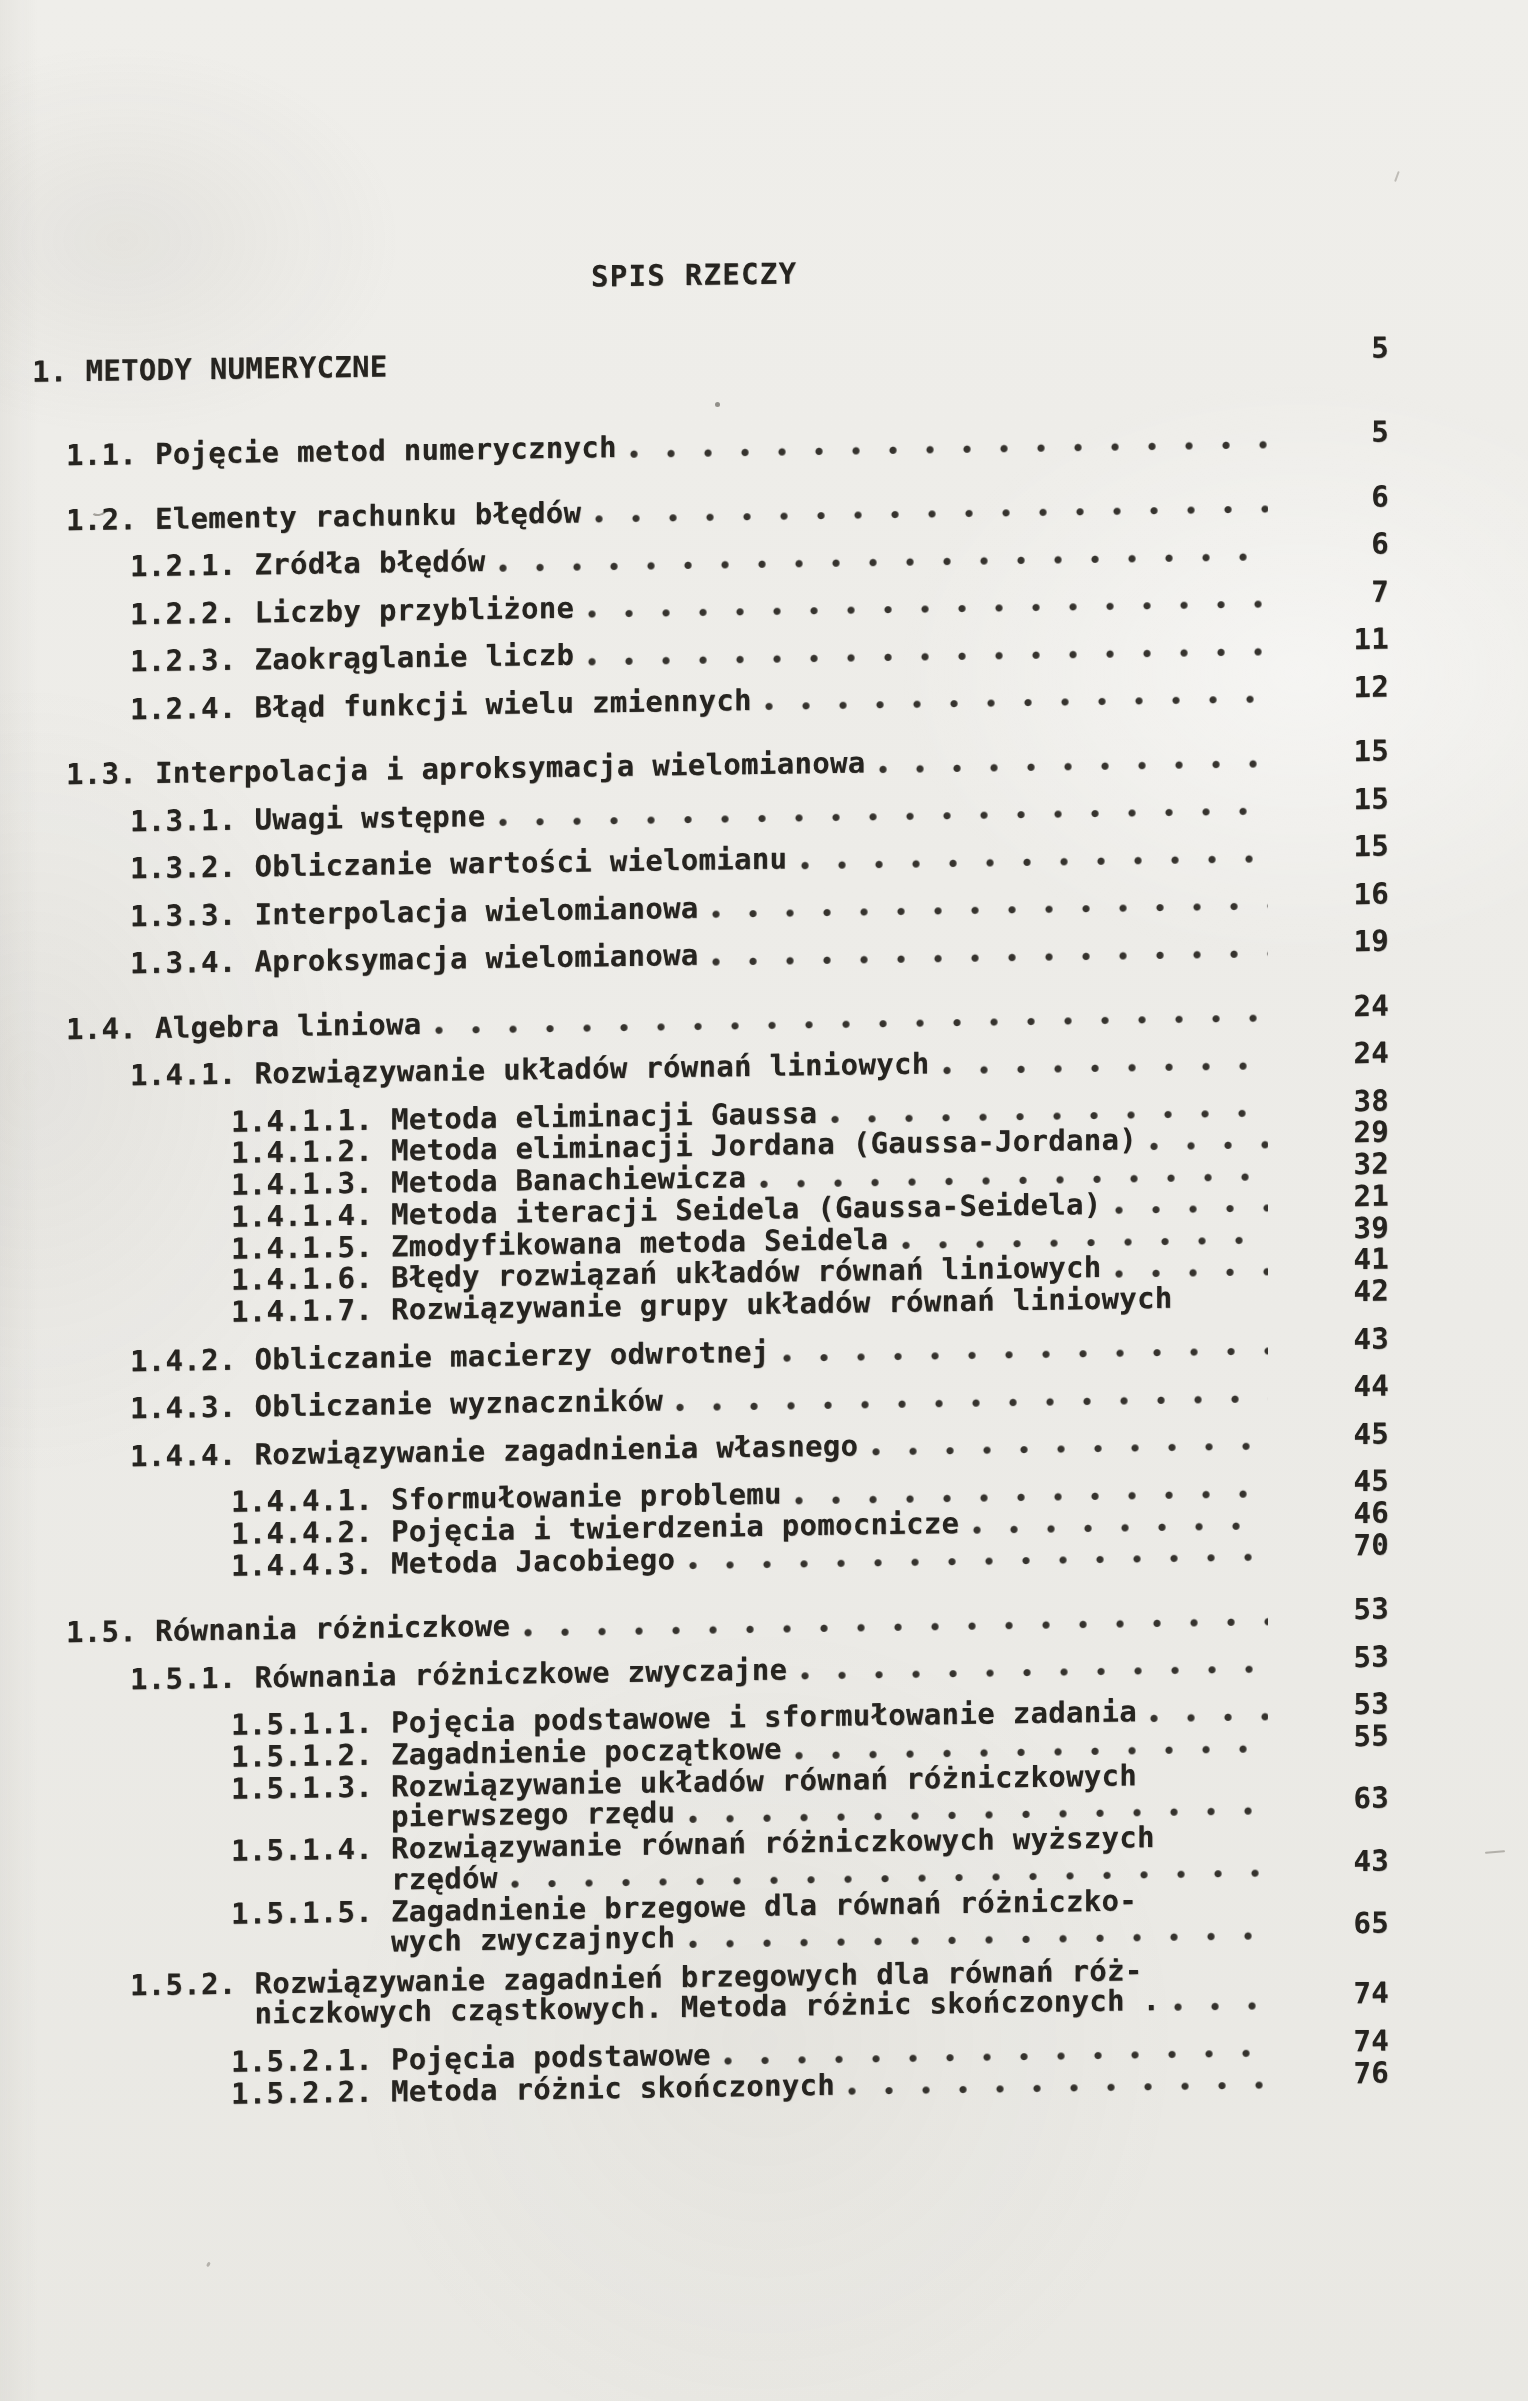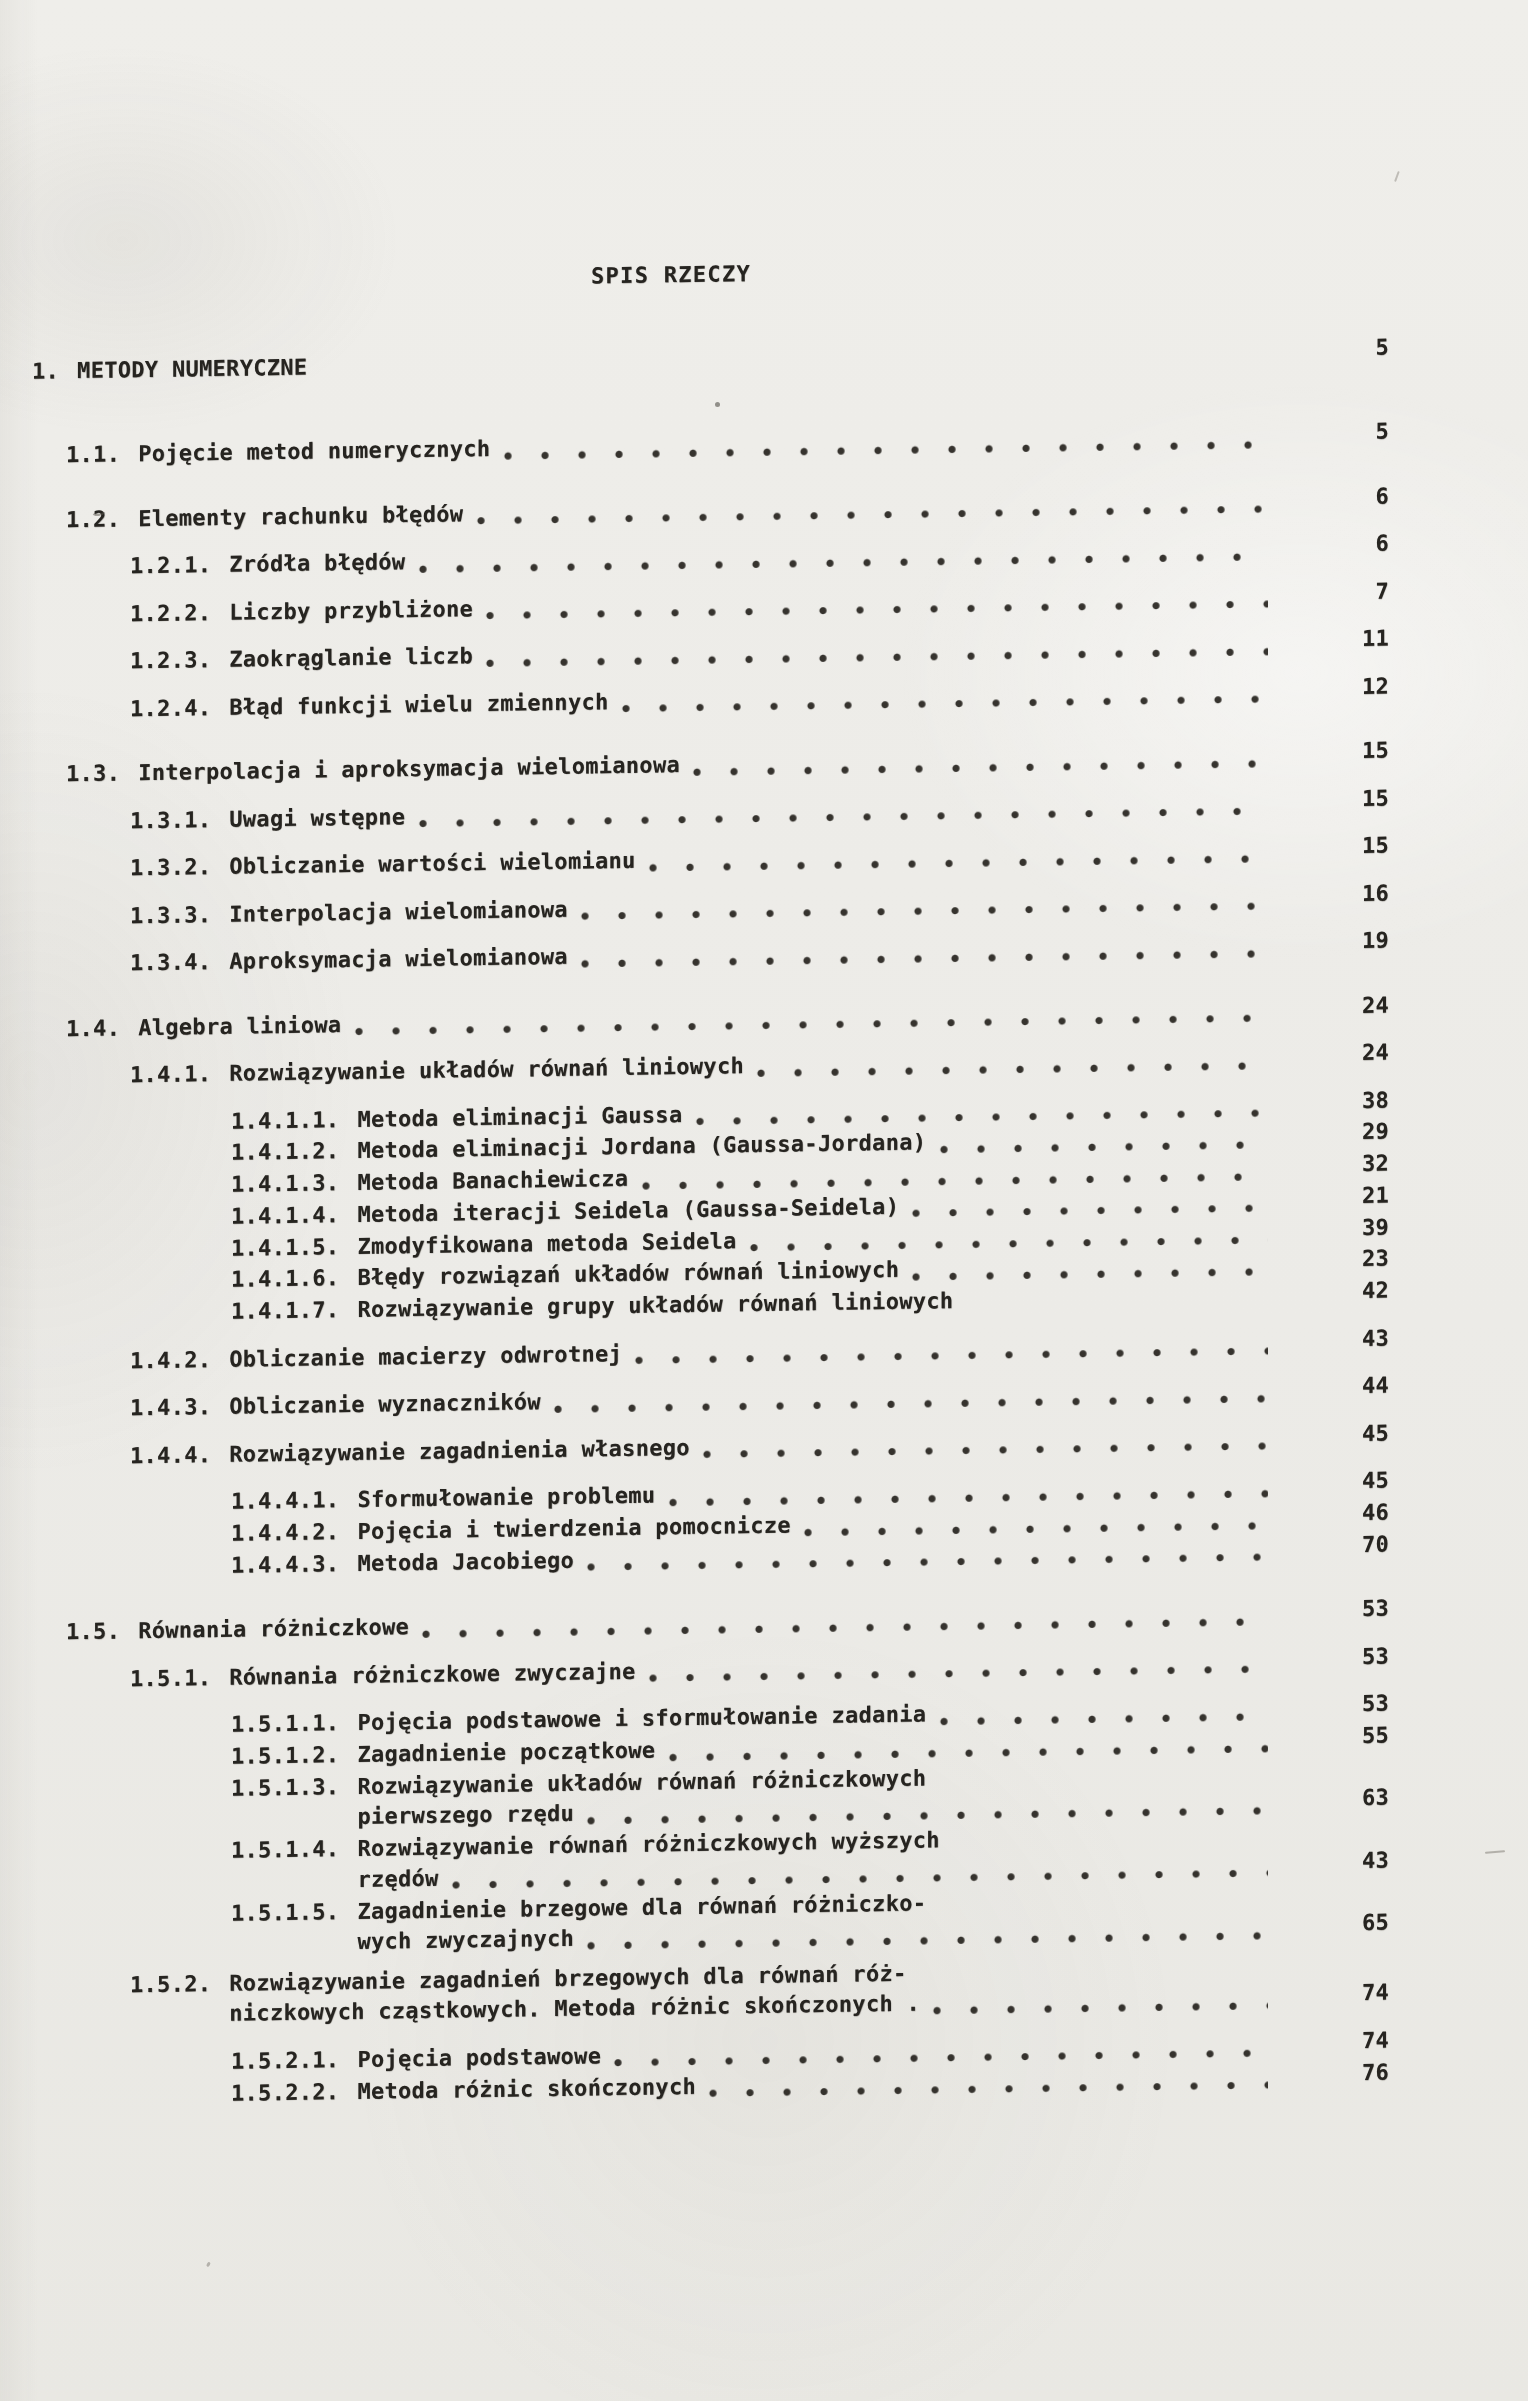--- a/index.html
+++ b/index.html
@@ -15,21 +15,21 @@
       radial-gradient(663px 477px at 85% 28%, rgba(255,255,255,0.45), rgba(255,255,255,0) 60%),
       radial-gradient(597px 597px at 50% 85%, rgba(150,145,135,0.06), rgba(150,145,135,0) 70%),
       linear-gradient(90deg, rgba(120,115,105,0.07), rgba(120,115,105,0) 2.5%),
       linear-gradient(180deg, #efeeea 0%, #ecebe7 55%, #e9e8e3 100%);
   }
   .page {
     position: absolute;
     inset: 0;
     font-family: "DejaVu Sans Mono", "Liberation Mono", monospace;
     font-weight: 700;
-    font-size: 22px;
+    font-size: 29px;
     line-height: 30.5px;
     letter-spacing: 0.3px;
     color: #262420;
     text-shadow: 0.4px 0.4px 0.7px rgba(45,40,33,0.45);
   }
   .content {
     position: absolute;
     left: 0; top: 0; right: 0;
     padding: 260px 140px 0 0;
     transform: skewY(-0.85deg);
@@ -278,21 +278,21 @@
           <span class="pg">39</span>
         </div>
         <div class="row l3 sp-xs">
           <span class="num">1.4.1.6.</span>
           <div class="entry-body">
             <div class="tline">
               <span class="t">Błędy rozwiązań układów równań liniowych</span>
               <span class="leader"></span>
             </div>
           </div>
-          <span class="pg">23</span>
+          <span class="pg">41</span>
         </div>
         <div class="row l3 sp-xs">
           <span class="num">1.4.1.7.</span>
           <div class="entry-body">
             <div class="tline">
               <span class="t">Rozwiązywanie grupy układów równań liniowych</span>
               <span class="leader off"></span>
             </div>
           </div>
           <span class="pg">42</span>

